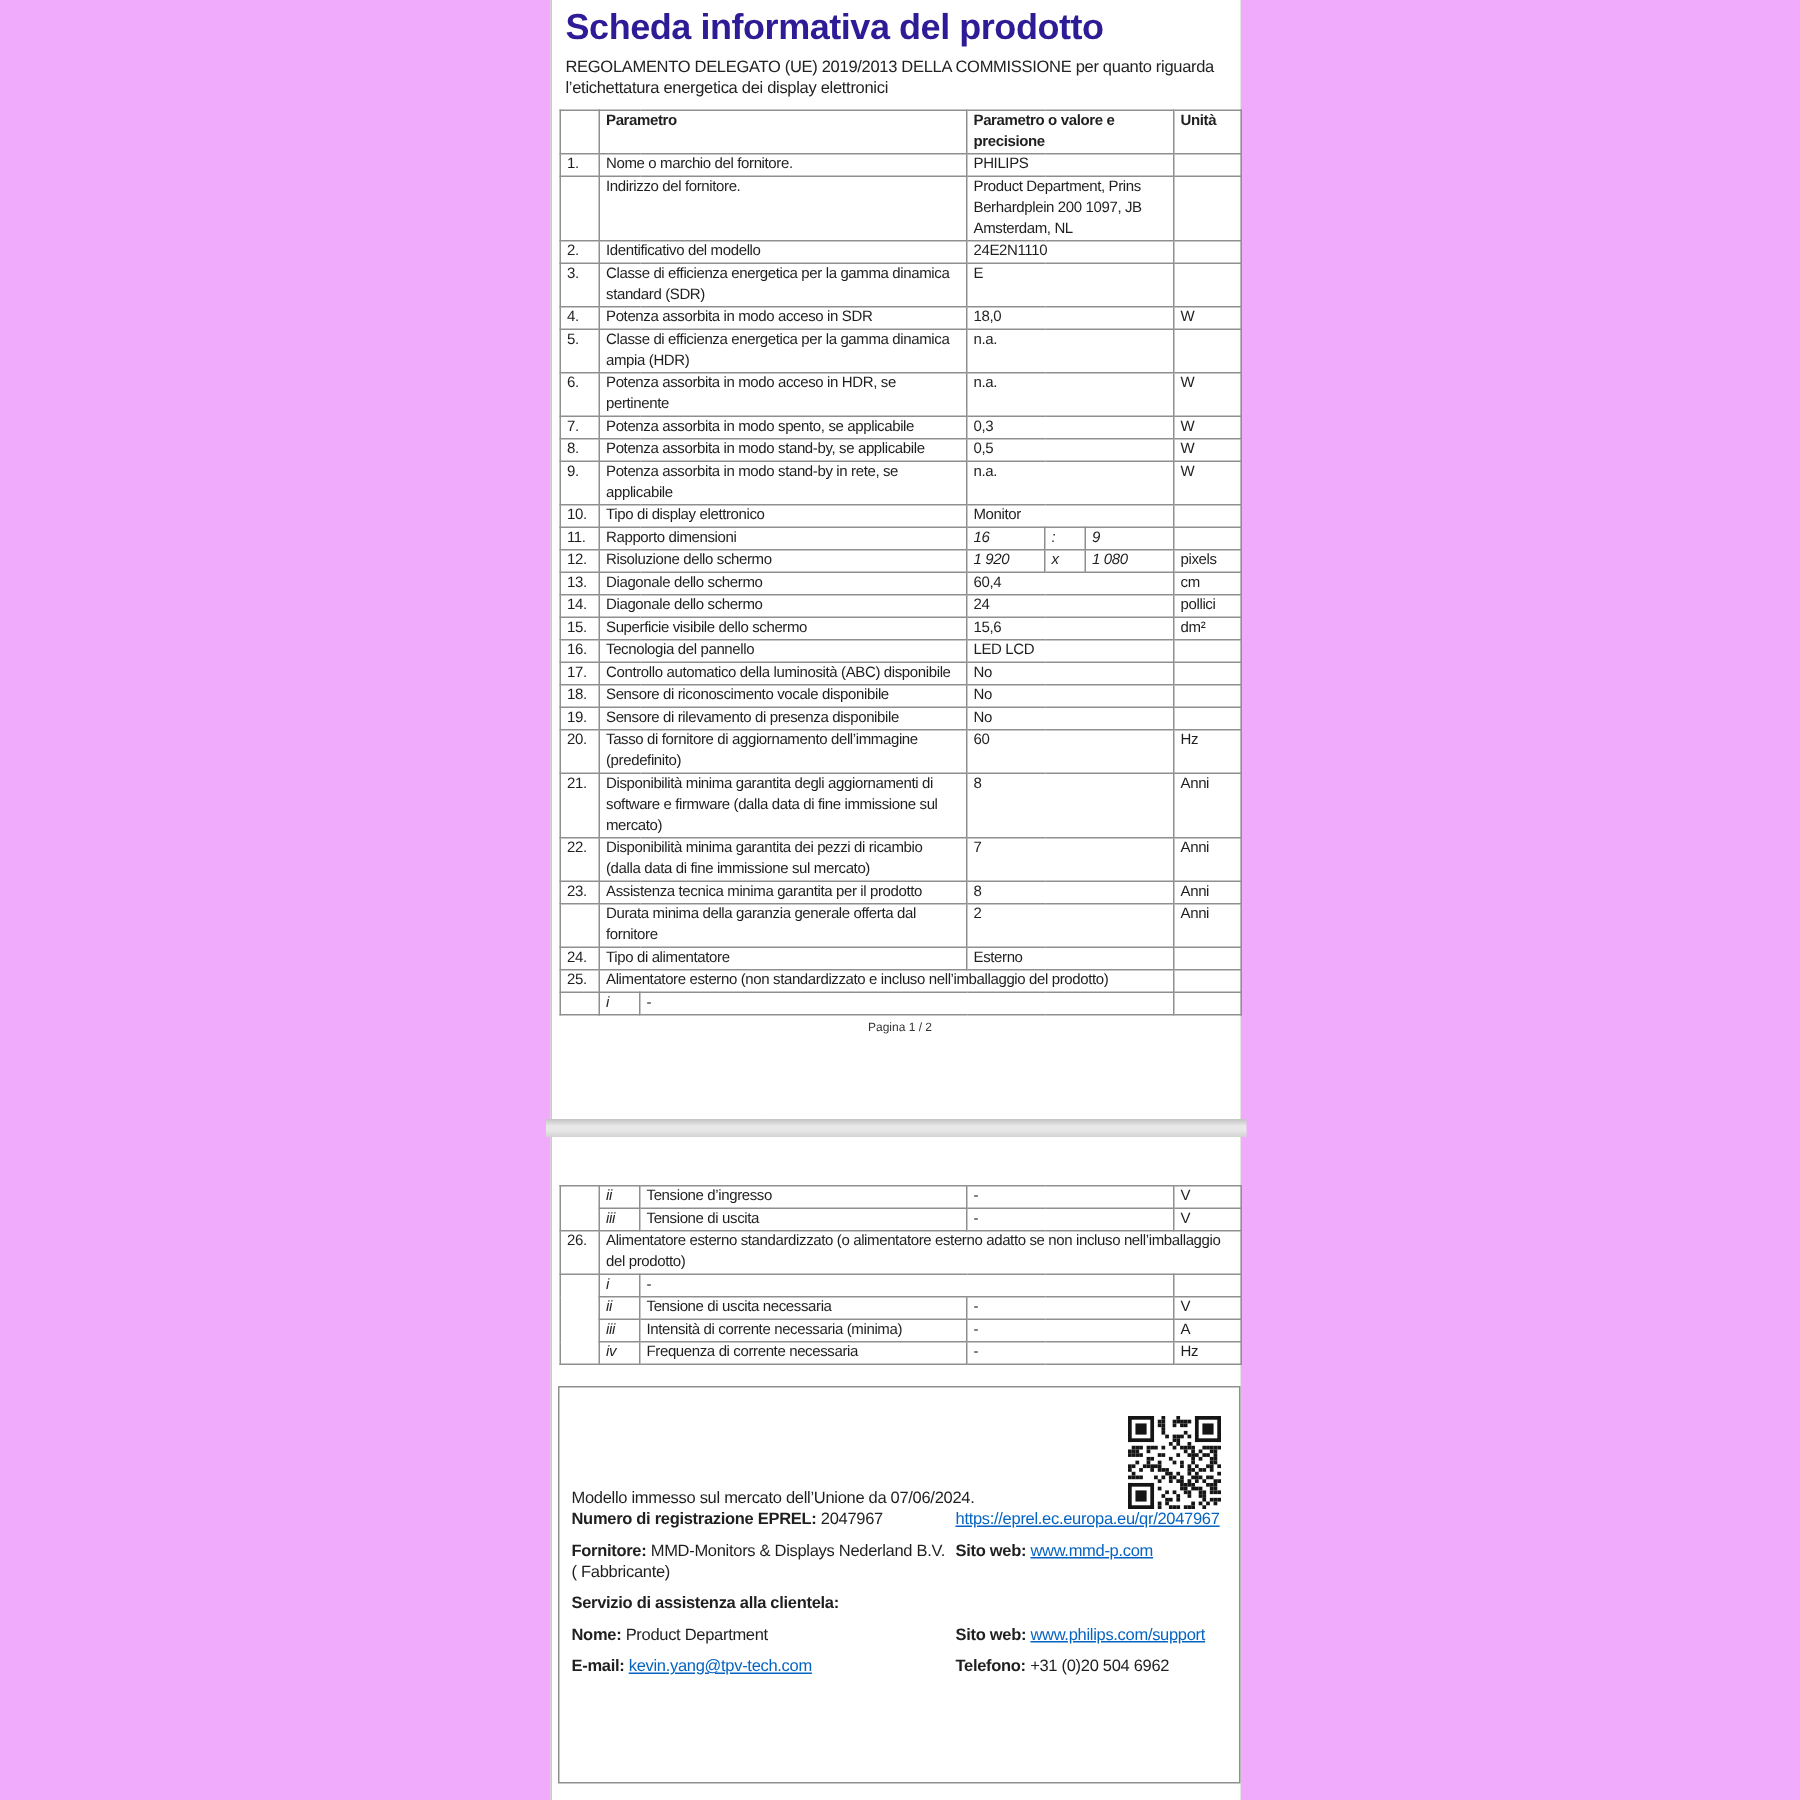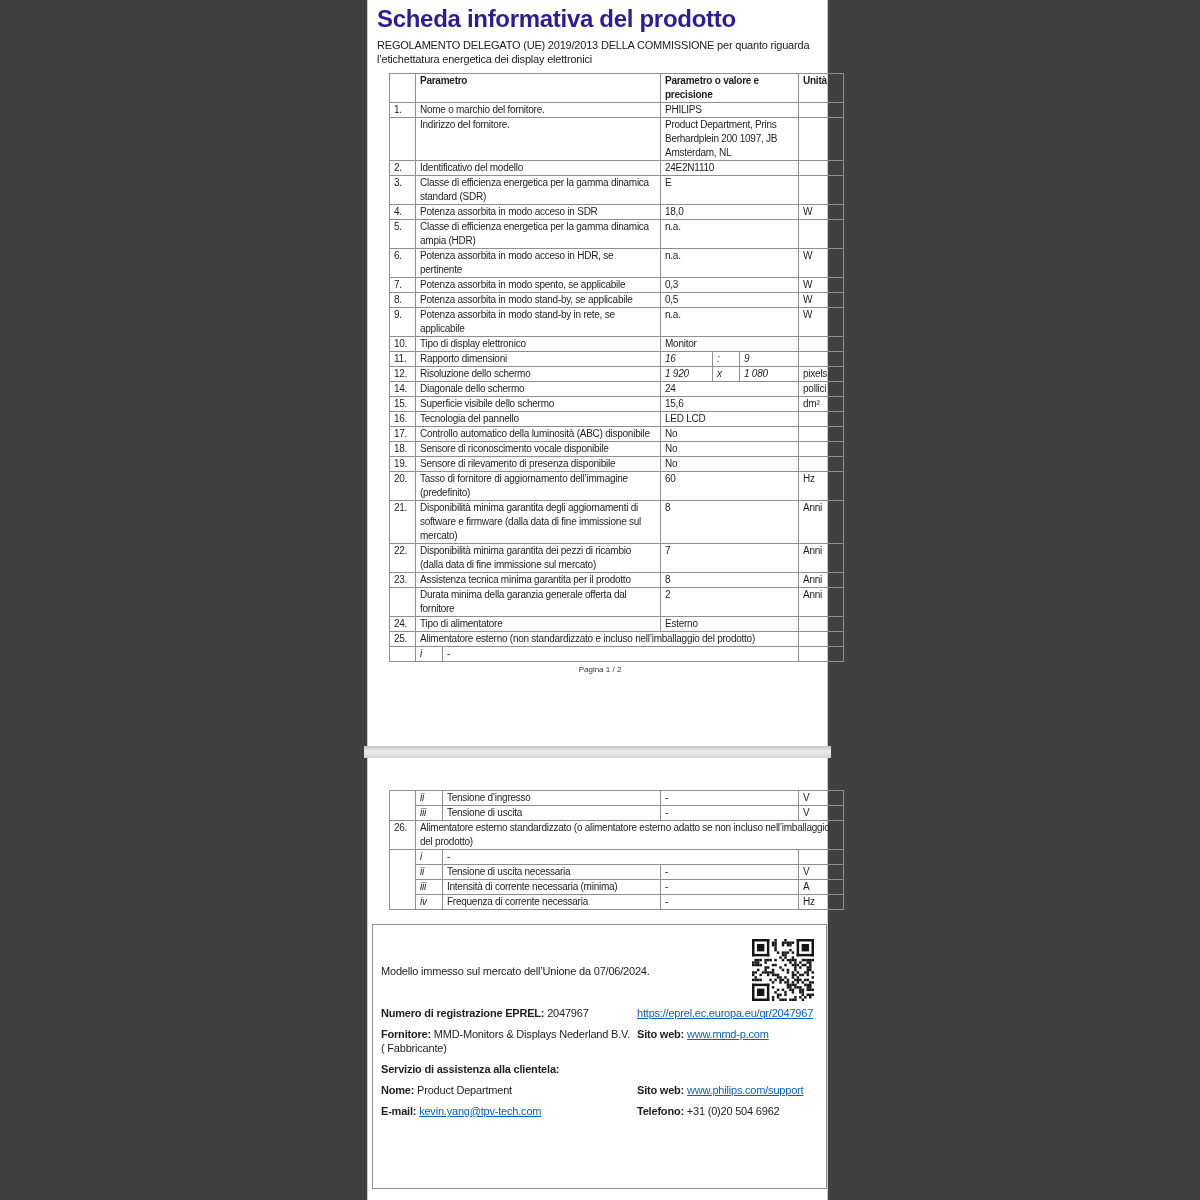--- a/index.html
+++ b/index.html
@@ -1,42 +1,42 @@
 <!DOCTYPE html>
 <html><head>
 <meta charset="utf-8">
 <style>
   html,body{margin:0;padding:0;background:#ffffff;width:1200px;height:1200px;
     font-family:"Liberation Sans",sans-serif;color:#1f1f1f;}
-  .viewport{position:relative;width:1200px;height:1200px;overflow:hidden;background:#404040;}
+  .viewport{position:relative;width:1200px;height:1200px;overflow:hidden;background:#f0abfc;}
   .page{position:absolute;left:367px;width:461px;background:#fff;box-sizing:border-box;
     border-left:1px solid #c9c9c9;border-right:1px solid #c9c9c9;}
   #page1{top:0;height:746px;}
   #page2{top:758px;height:442px;}
   .page-separator{position:absolute;top:746px;left:364px;width:467px;height:12px;
     background:linear-gradient(to bottom,#c3c3c3 0%,#e9e9e9 40%,#e6e6e6 65%,#d2d2d2 100%);}
   .doc-title{margin:5px 0 0 9px;font-size:24px;font-weight:bold;color:#2e1c96;letter-spacing:-0.3px;}
   .doc-subtitle{margin:6px 0 0 9px;width:443px;font-size:11px;letter-spacing:-0.2px;line-height:13.5px;color:#222;}
-  table.fiche{border-collapse:collapse;table-layout:fixed;width:454px;margin:7px 0 0 21px;
+  table.fiche{border-collapse:collapse;table-layout:fixed;width:454px;margin:7px 0 0 5px;
     font-size:10px;letter-spacing:-0.25px;line-height:14px;color:#1f1f1f;}
   table.fiche td,table.fiche th{border:1px solid #8f8f8f;padding:0 4px;vertical-align:top;
     overflow:hidden;text-align:left;font-weight:normal;}
   table.fiche th{font-weight:bold;}
   col.c-num{width:26px;}col.c-sub{width:27px;}col.c-param{width:218px;}
   col.c-va{width:52px;}col.c-vb{width:27px;}col.c-vc{width:59px;}col.c-unit{width:45px;}
   td.num{padding-left:5px;}
   td.sub{font-style:italic;}
   td.right{text-align:right;padding-right:7px;}
   td.ctr{text-align:center;font-style:italic;}
   .nw{white-space:nowrap;}
   #p2table{margin-top:32px;}
   .page-num{width:454px;margin:3px 0 0 5px;text-align:center;font-size:8px;color:#333;}
   .info-box{box-sizing:border-box;margin:14px 0 0 4px;width:455px;height:265px;
     border:1px solid #8f8f8f;padding:7px 8px 6px 8px;font-size:11px;letter-spacing:-0.2px;line-height:14px;}
-  .ib-rowA{display:flex;align-items:center;height:74px;}
+  .ib-rowA{display:flex;align-items:flex-end;height:74px;}
   .ib-note{flex:1;padding-top:3px;}
   .qr-wrap{width:62px;height:62px;margin:1px 4px 0 0;}
   .ib-grid{display:grid;grid-template-columns:250px 1fr;column-gap:6px;row-gap:0;}
   .ib-cell{margin-bottom:7px;}
   b.lbl{font-weight:bold;}
   a.lnk{color:#0563c1;text-decoration:underline;word-break:break-all;}
   .addr-line{line-height:13px;}
   .servizio{margin-bottom:7px;font-weight:bold;}
 </style>
 </head>
@@ -139,20 +139,26 @@
         <td class="ctr">9</td>
         <td></td>
       </tr>
       <tr>
         <td class="num">12.</td>
         <td colspan="2" class="nw">Risoluzione dello schermo</td>
         <td class="ctr">1 920</td>
         <td class="ctr">x</td>
         <td class="ctr">1 080</td>
         <td>pixels</td>
+      </tr>
+      <tr>
+        <td class="num">13.</td>
+        <td colspan="2" class="nw">Diagonale dello schermo</td>
+        <td colspan="3" class="right">60,4</td>
+        <td>cm</td>
       </tr>
       <tr>
         <td class="num">14.</td>
         <td colspan="2" class="nw">Diagonale dello schermo</td>
         <td colspan="3" class="right">24</td>
         <td>pollici</td>
       </tr>
       <tr>
         <td class="num">15.</td>
         <td colspan="2" class="nw">Superficie visibile dello schermo</td>

